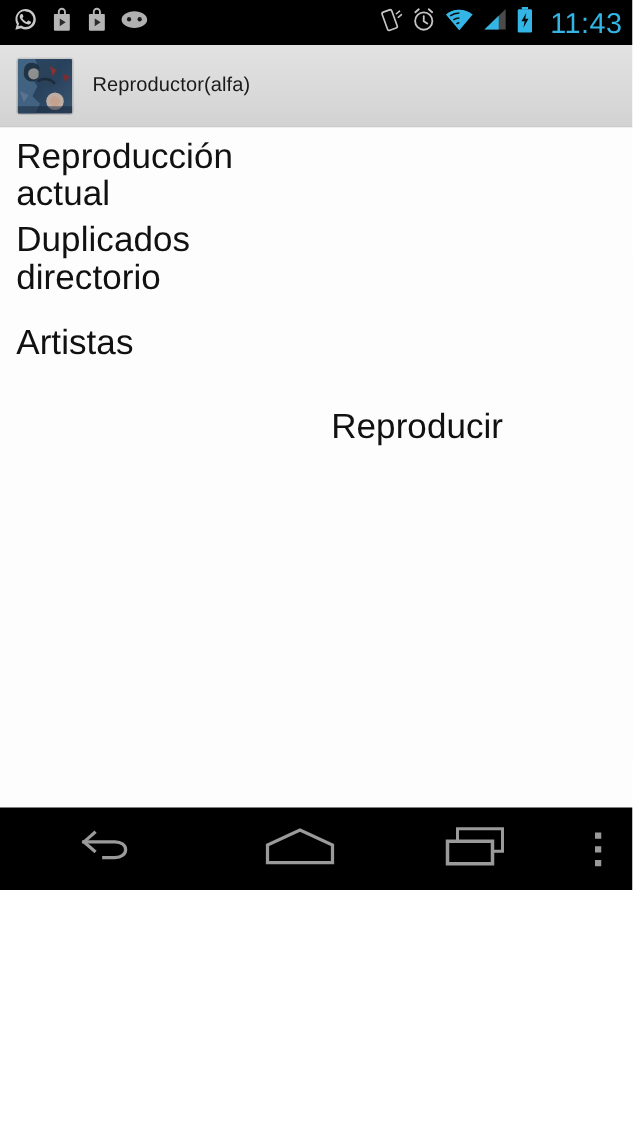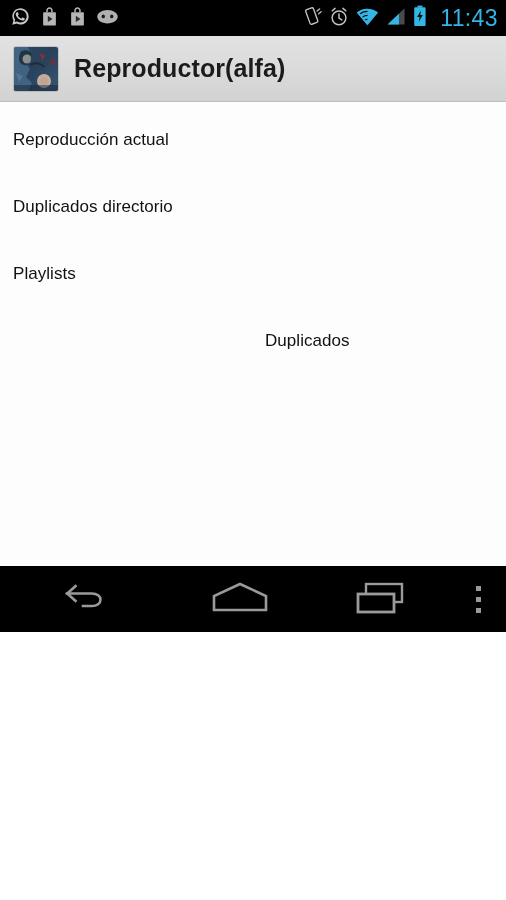--- a/index.html
+++ b/index.html
@@ -4,21 +4,21 @@
 <style>
   * { margin:0; padding:0; box-sizing:border-box; }
   html, body {
     width:506px; height:900px;
     background:#ffffff;
     font-family:"Liberation Sans", sans-serif;
     overflow:hidden;
   }
   #screen {
     position:relative;
-    width:506px; height:632px;
+    width:506px; height:712px;
     display:flex; flex-direction:column;
     background:#ffffff;
   }
 
   
   #status-bar {
     height:36px;
     background:#000000;
     display:flex; align-items:center;
     padding:0 8px 0 10px;
@@ -48,24 +48,24 @@
     position:relative;
   }
   #app-icon {
     width:44px; height:44px;
     border-radius:2px;
     flex:0 0 44px;
     overflow:hidden;
     box-shadow:0 0 0 1px rgba(0,0,0,0.12);
   }
   #app-title {
-    font-size:25px;
+    font-size:16px;
     color:#1b1b1b;
     margin-left:16px;
-    font-weight:700;
+    font-weight:400;
     letter-spacing:0.1px;
     white-space:nowrap;
   }
 
   
   #content {
     flex:1 1 auto;
     background:#fdfdfd;
     position:relative;
     overflow:hidden;
@@ -78,21 +78,21 @@
     padding-top:4px;
   }
   .menu-cell {
     display:flex;
     align-items:center;
     padding-left:13px;
     padding-right:10px;
   }
   .menu-cell.col-right { padding-left:263px; }
   .menu-label {
-    font-size:17px;
+    font-size:28px;
     line-height:30px;
     color:#111111;
     font-weight:400;
     letter-spacing:0.05px;
   }
   .menu-cell.empty { pointer-events:none; }
 
   
   #nav-bar {
     flex:0 0 66px;
@@ -247,32 +247,32 @@
       </div>
 
       <div class="menu-cell col-left">
         <span class="menu-label">Duplicados directorio</span>
       </div>
       <div class="menu-cell col-right">
         
       </div>
 
       <div class="menu-cell col-left">
-        <span class="menu-label">Playlists</span>
+        <span class="menu-label">Artistas</span>
       </div>
       <div class="menu-cell col-right">
         
       </div>
 
       <div class="menu-cell col-right">
         
       </div>
 
       <div class="menu-cell col-left">
-        <span class="menu-label">Duplicados</span>
+        <span class="menu-label">Reproducir</span>
       </div>
       <div class="menu-cell col-right empty">
         <span class="menu-label"></span>
       </div>
 
     </div>
   </div>
 
   <div id="nav-bar">
 

